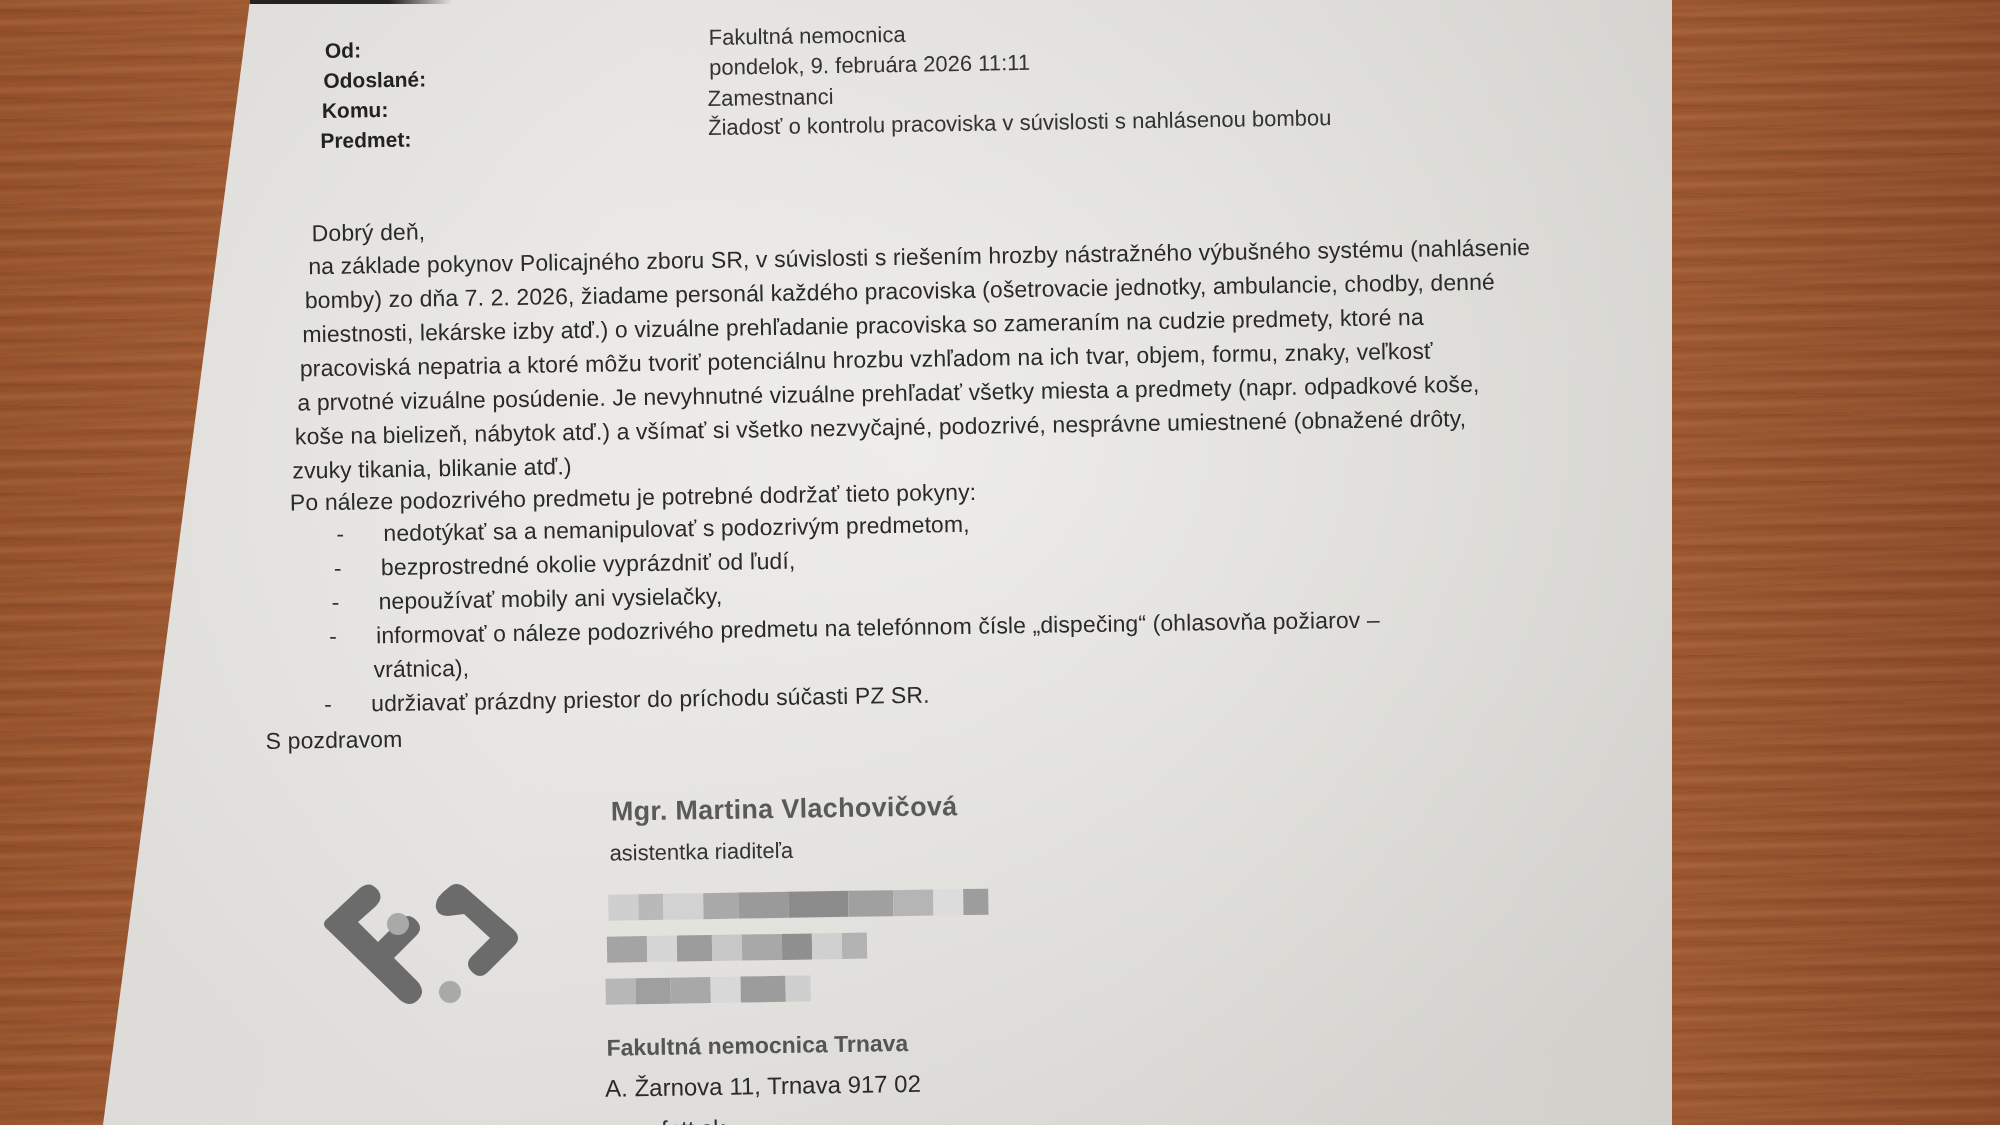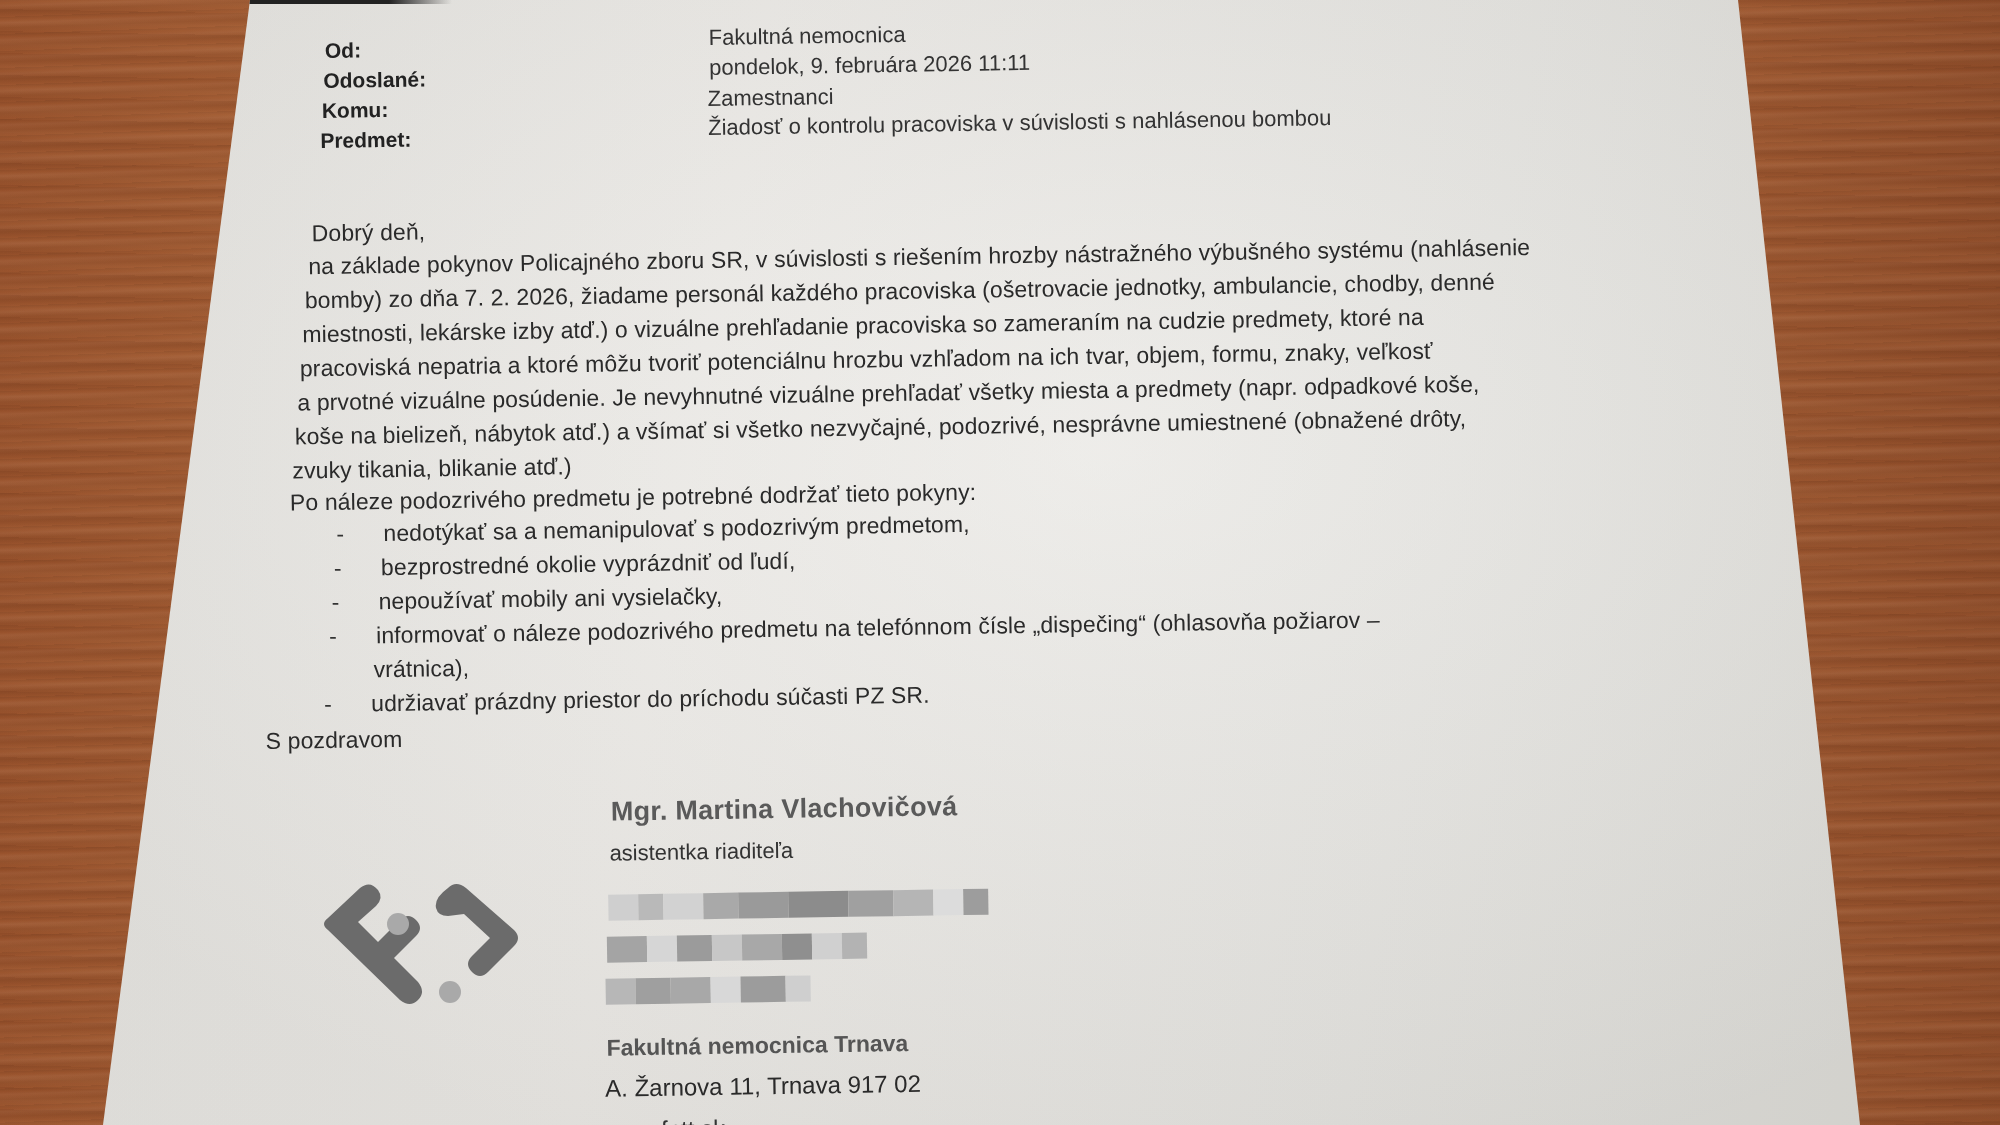--- a/index.html
+++ b/index.html
@@ -5,21 +5,21 @@
     html, body { margin: 0; padding: 0; }
     body {
       width: 2000px; height: 1125px; overflow: hidden; position: relative;
       background:
         repeating-linear-gradient(178deg, rgba(0,0,0,0.06) 0px, rgba(0,0,0,0) 3px, rgba(255,255,255,0.04) 6px, rgba(0,0,0,0.05) 11px, rgba(0,0,0,0) 17px),
         repeating-linear-gradient(181deg, rgba(60,20,0,0.08) 0px, rgba(0,0,0,0) 7px, rgba(255,200,150,0.05) 13px, rgba(0,0,0,0) 22px),
         linear-gradient(90deg, #98522c 0%, #a55f35 20%, #9a5530 50%, #a35c33 80%, #8e4c29 100%);
       font-family: "Liberation Sans", "DejaVu Sans", sans-serif;
     }
     .paper {
-      position: absolute; left: 0; top: 0; width: 2000px; height: 1125px;
+      position: absolute; left: 0; top: 0; width: 1672px; height: 1125px;
       clip-path: polygon(250px 0px, 1738px 0px, 1860px 1125px, 103px 1125px);
       background: linear-gradient(100deg, #e7e6e2 0%, #eceae6 35%, #e4e3df 70%, #dcdbd6 100%);
     }
     .paper-shade {
       position: absolute; inset: 0;
       background: radial-gradient(ellipse at 55% 40%, rgba(255,255,255,0.25), rgba(0,0,0,0.05) 80%);
     }
     .topbar {
       position: absolute; left: 242px; top: 0; width: 210px; height: 4px;
       background: linear-gradient(90deg, #222 70%, rgba(40,40,40,0));

